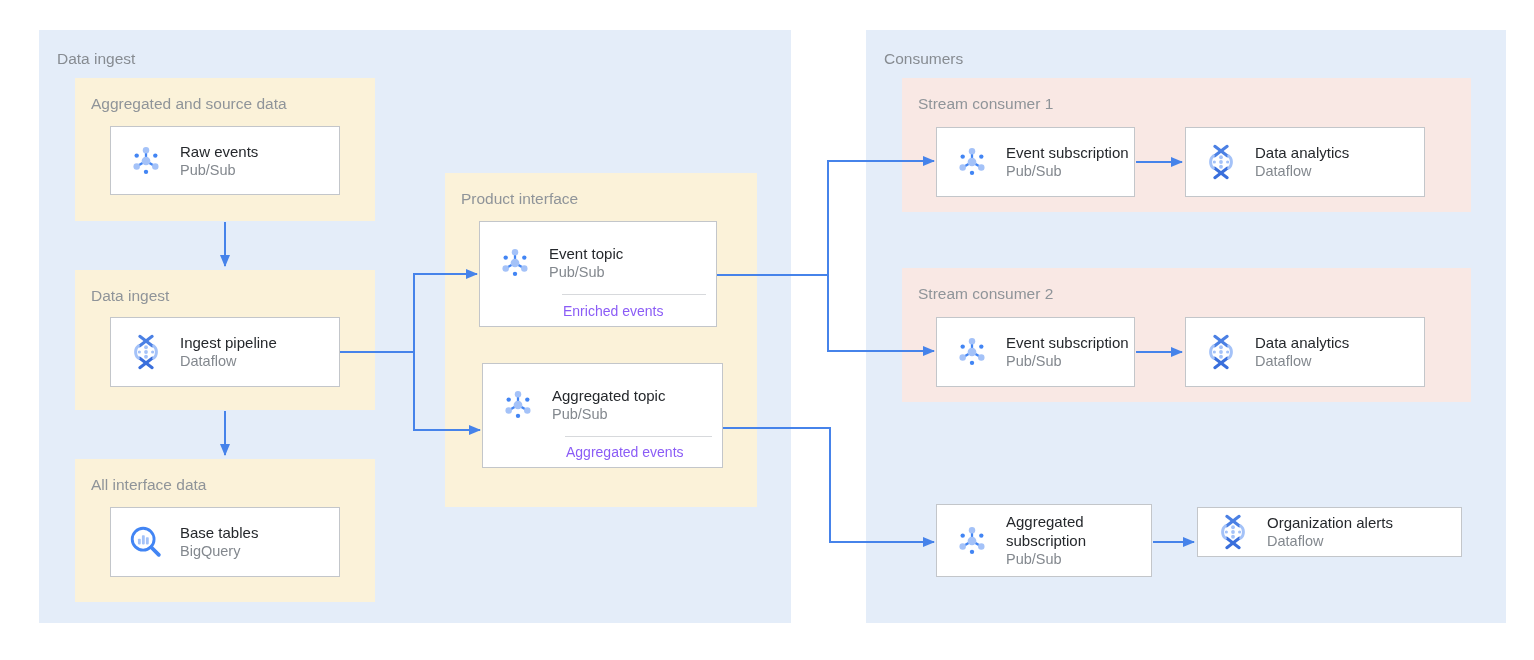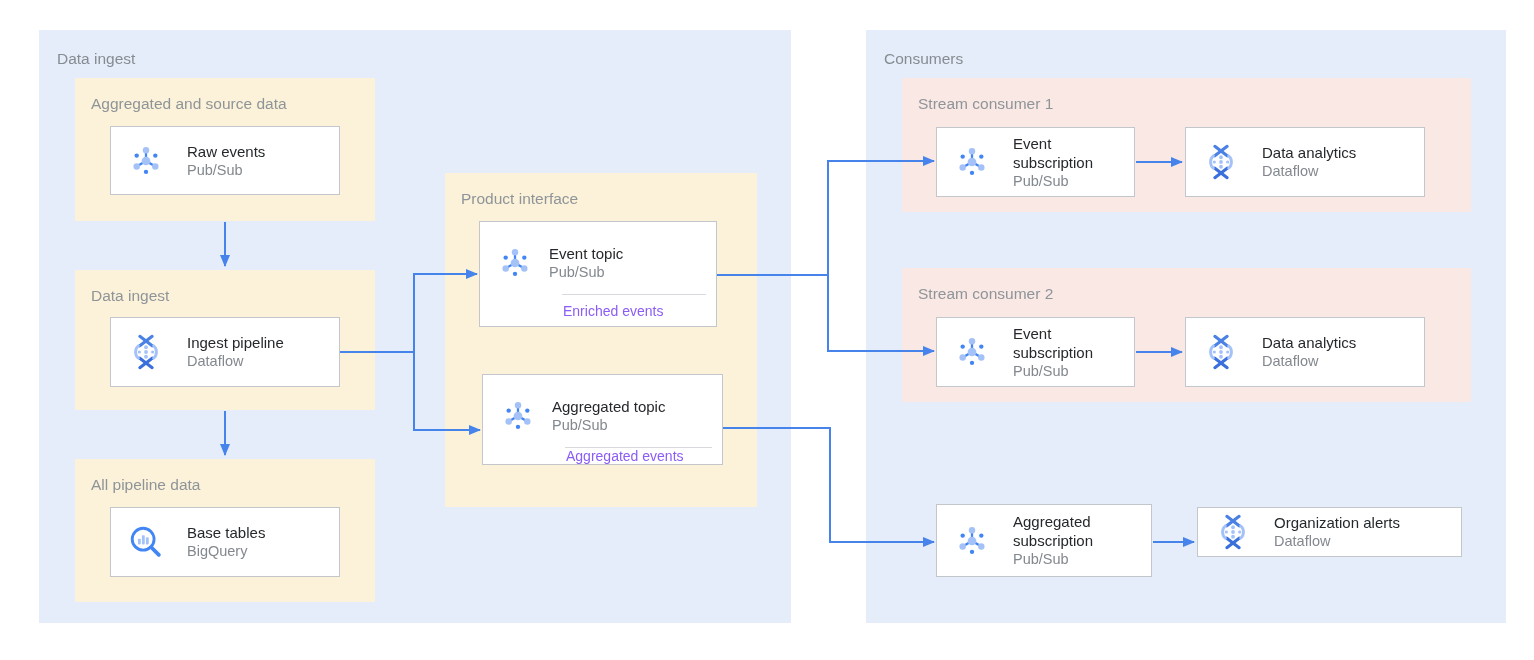--- a/index.html
+++ b/index.html
@@ -10,21 +10,21 @@
   }
   .region{position:absolute;background:#e4edf9;}
   .region-title{position:absolute;left:18px;top:20px;font-size:15.5px;color:#878c92;}
   .group{position:absolute;}
   .group-yellow{background:#fbf2d9;}
   .group-pink{background:#f9e8e4;}
   .group-title{position:absolute;left:16px;top:17px;font-size:15.5px;color:#8f9499;white-space:nowrap;}
   .card{
     position:absolute;background:#ffffff;border:1px solid #c3c6ca;
     box-sizing:border-box;display:flex;align-items:center;
-    padding:0 4px 0 16px;gap:22px;
+    padding:0 4px 0 16px;gap:15px;
   }
   .icon{width:38px;height:38px;flex:0 0 auto;}
   .card-text{display:flex;flex-direction:column;justify-content:center;}
   .card-title{font-size:15px;line-height:19px;color:#25282c;}
   .card-sub{font-size:14.5px;line-height:19px;color:#83888e;}
   .tcard{flex-direction:column;align-items:stretch;padding:0;gap:0;}
   .tcard-top{display:flex;align-items:center;gap:15px;padding:10px 10px 0 16px;flex:0 0 62px;}
   .tcard-bottom{
     border-top:1px solid #d7d9dc;margin:0 10px 0 82px;
     flex:1;display:flex;align-items:center;
@@ -111,21 +111,21 @@
     <svg class="icon">
         <use href="#sym-dataflow"></use>
       </svg>
     <div class="card-text">
       <div class="card-title">Ingest pipeline</div>
       <div class="card-sub">Dataflow</div>
     </div>
   </div>
 
   <div class="group group-yellow" style="left:75px;top:459px;width:300px;height:143px">
-    <div class="group-title">All pipeline data</div>
+    <div class="group-title">All interface data</div>
   </div>
   <div class="card" style="left:110px;top:507px;width:230px;height:70px">
     <svg class="icon">
         <use href="#sym-bigquery"></use>
       </svg>
     <div class="card-text">
       <div class="card-title">Base tables</div>
       <div class="card-sub">BigQuery</div>
     </div>
   </div>
@@ -140,21 +140,21 @@
         </svg>
       <div class="card-text">
         <div class="card-title">Event topic</div>
         <div class="card-sub">Pub/Sub</div>
       </div>
     </div>
     <div class="tcard-bottom">
       <div class="tcard-label">Enriched events</div>
     </div>
   </div>
-  <div class="card tcard" style="left:482px;top:374px;width:241px;height:91px">
+  <div class="card tcard" style="left:482px;top:363px;width:241px;height:105px">
     <div class="tcard-top">
       <svg class="icon">
           <use href="#sym-pubsub"></use>
         </svg>
       <div class="card-text">
         <div class="card-title">Aggregated topic</div>
         <div class="card-sub">Pub/Sub</div>
       </div>
     </div>
     <div class="tcard-bottom">

